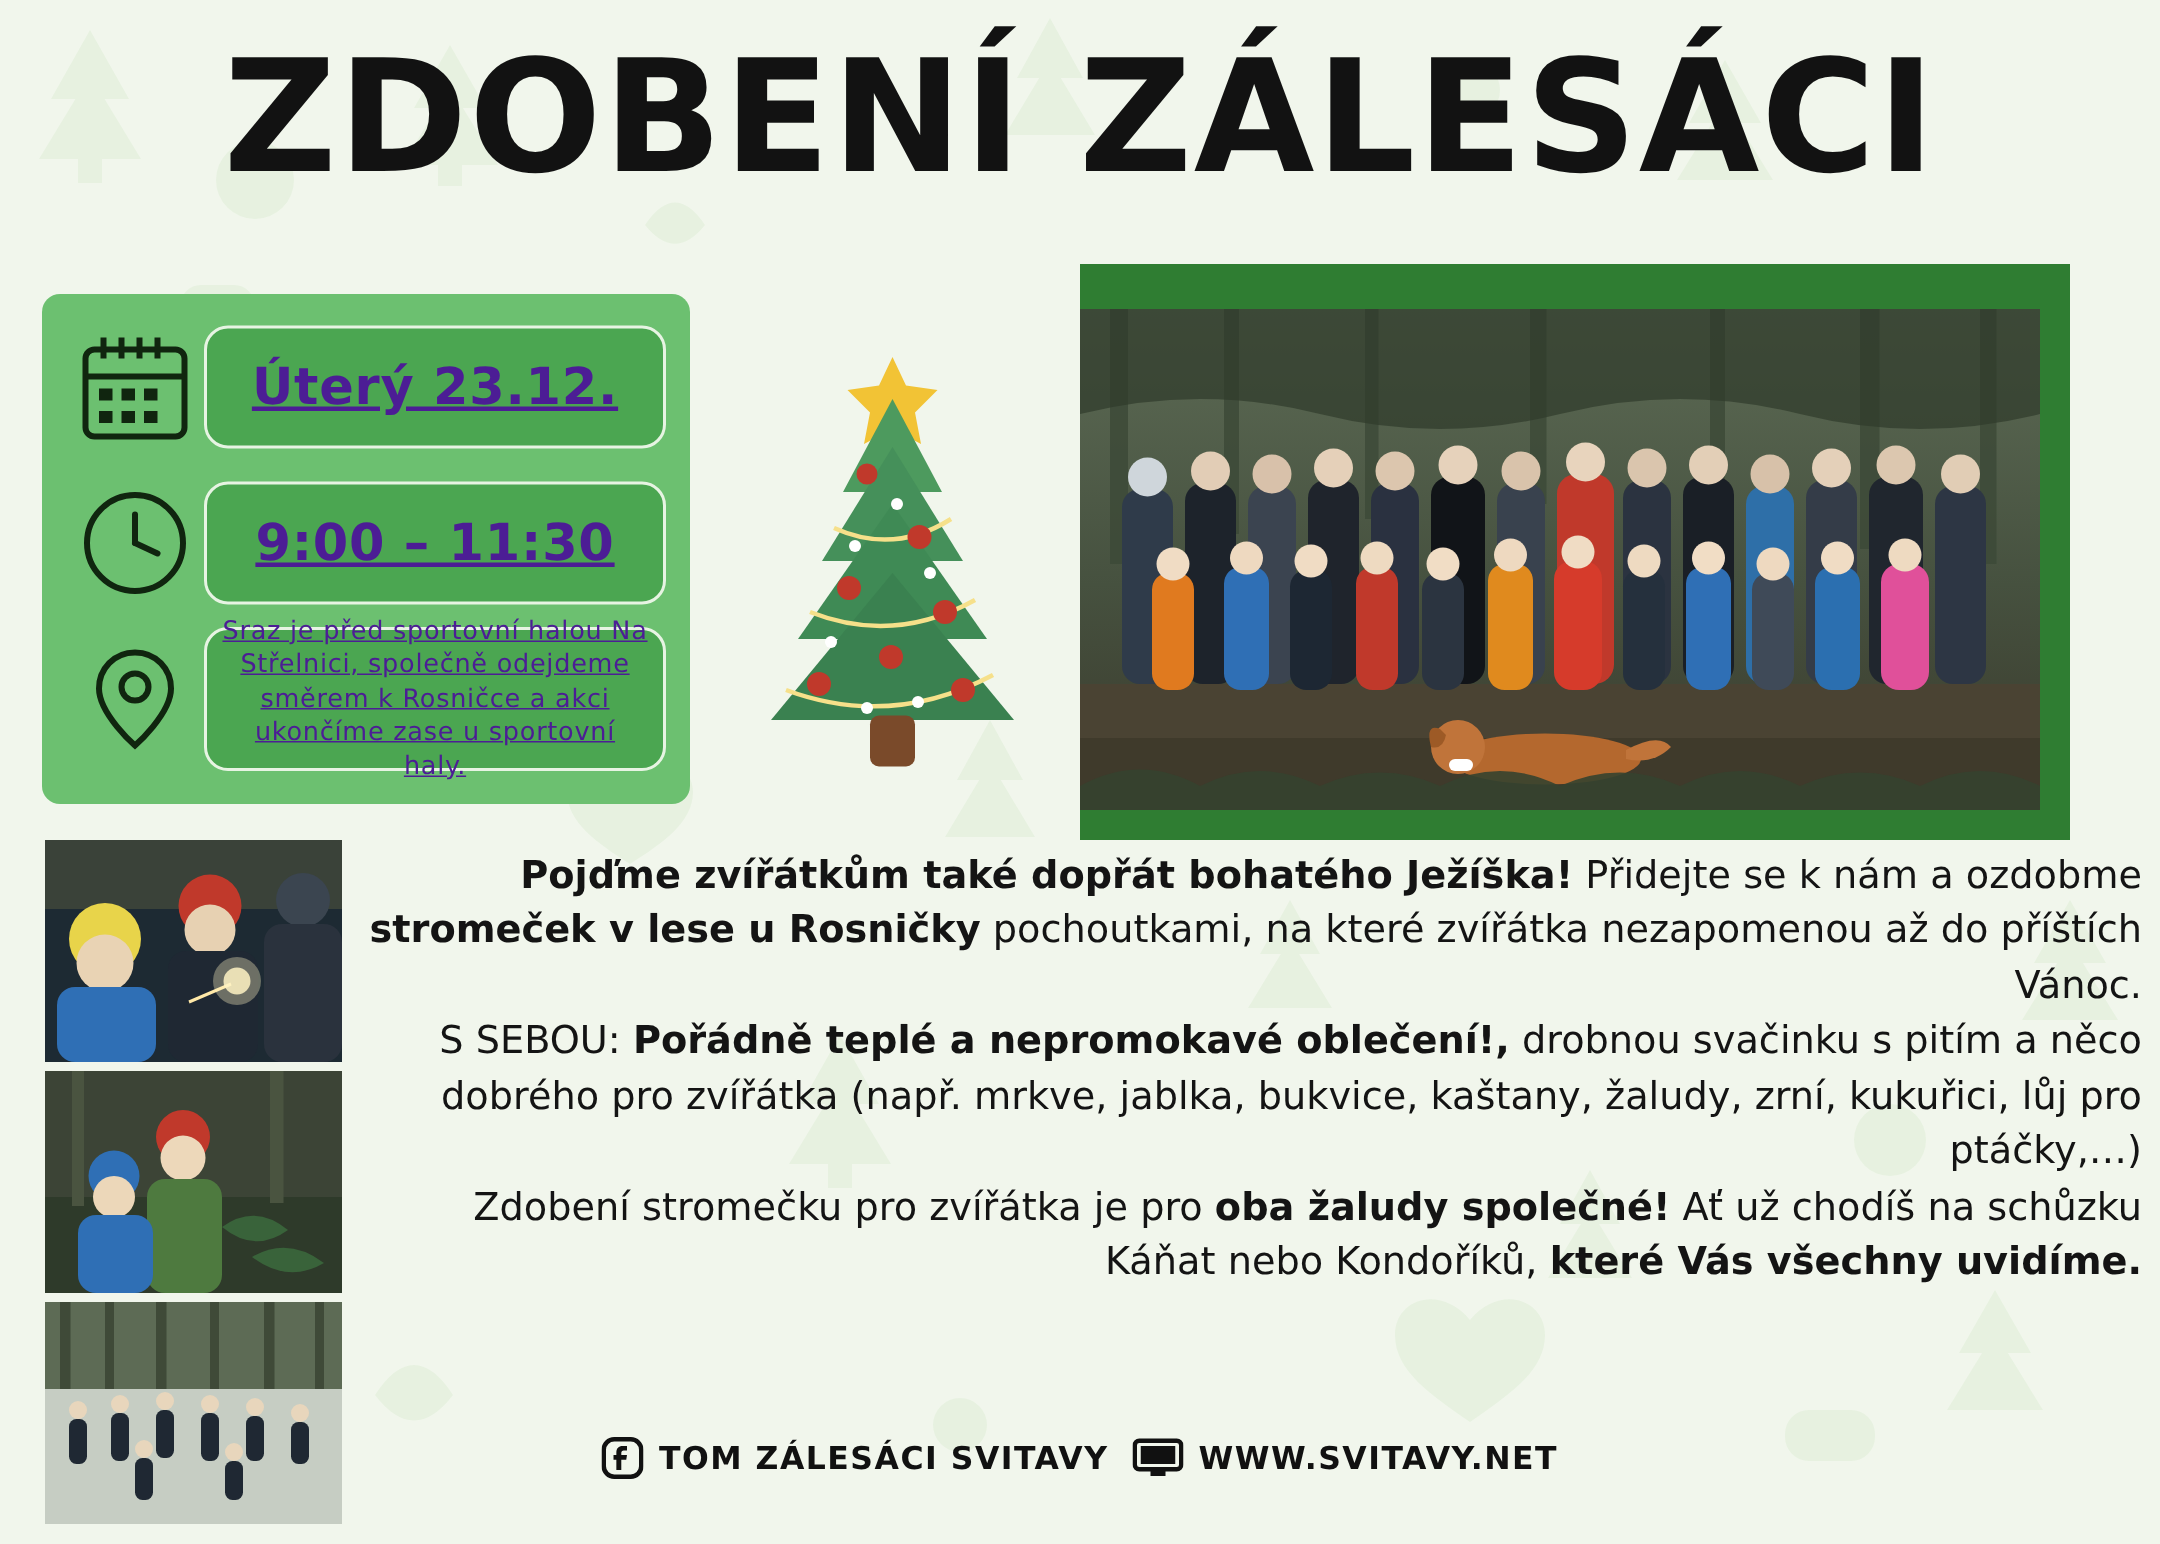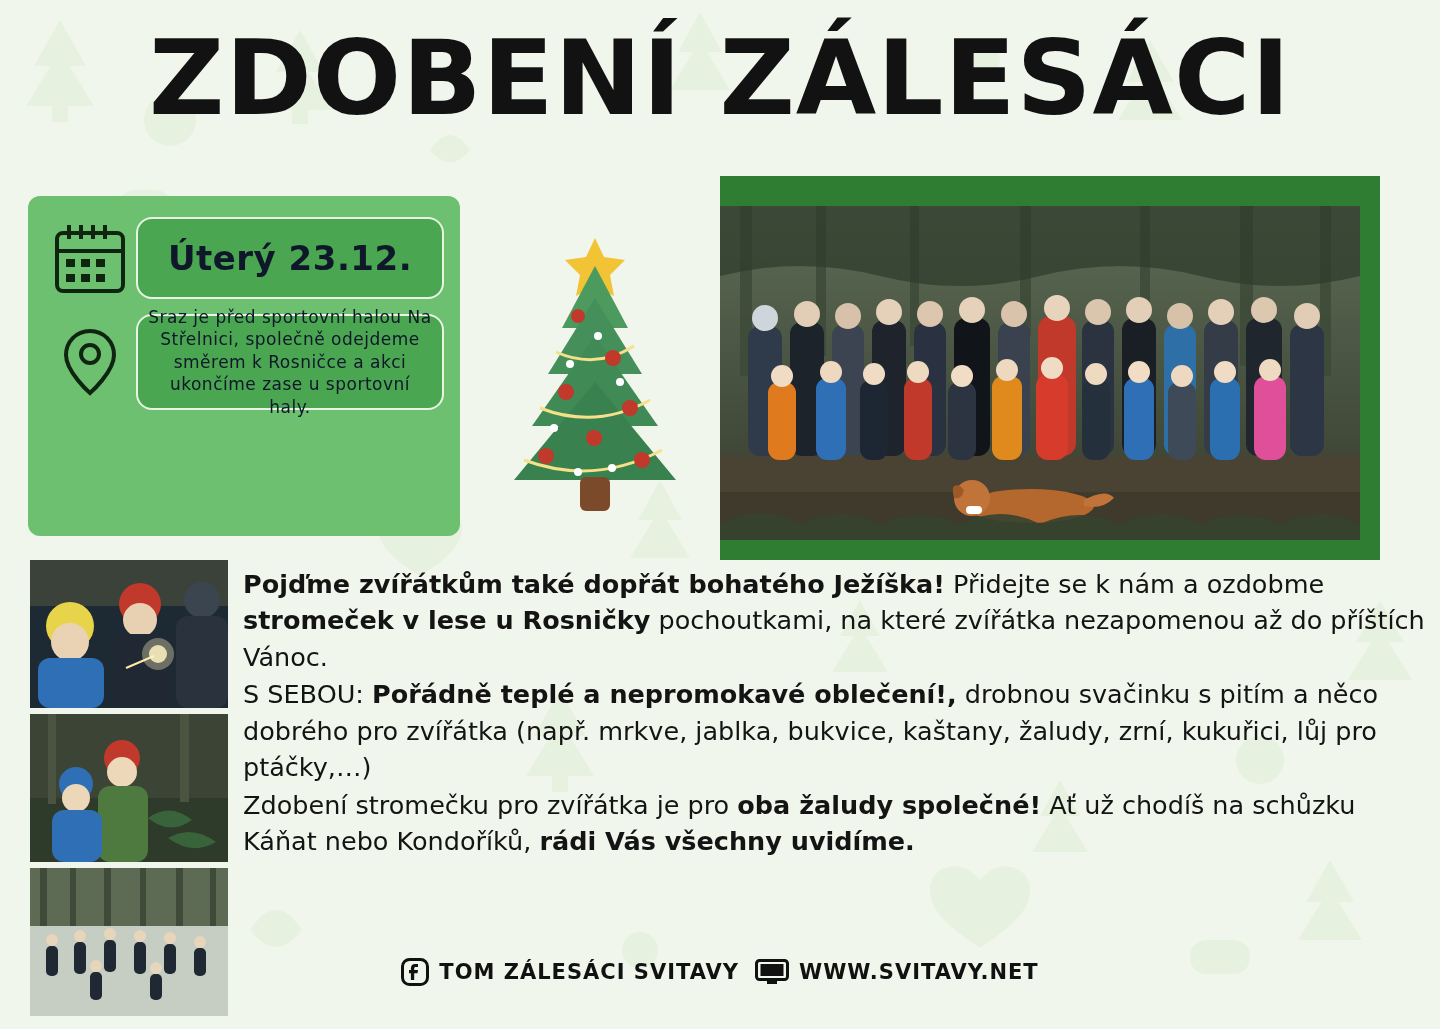--- a/index.html
+++ b/index.html
@@ -74,24 +74,25 @@
   }
   .info-pill {
     flex: 1 1 auto;
     background: #4ba651;
     border: 2px solid #e7f4e3;
     border-radius: 16px;
     height: 78px;
     display: flex;
     align-items: center;
     justify-content: center;
-    color: #0f172a;
+    color: #4c1d95;
     font-size: 34px;
     font-weight: bold;
     letter-spacing: .5px;
+    text-decoration: underline;
   }
   .info-pill.small {
     height: 96px;
     font-size: 17px;
     font-weight: normal;
     line-height: 1.32;
     text-align: center;
     padding: 4px 10px;
     box-sizing: border-box;
   }
@@ -148,20 +149,21 @@
 
   
   .body-text {
     position: absolute;
     left: 243px;
     top: 566px;
     width: 1185px;
     font-size: 25.5px;
     line-height: 1.43;
     color: #141414;
+    text-align: right;
   }
   .body-text p { margin: 0 0 1px 0; }
   .body-text b { font-weight: bold; }
 
   
   .footer {
     position: absolute;
     left: 0;
     top: 958px;
     width: 1440px;
@@ -233,20 +235,30 @@
               <rect x="45" y="40" width="9" height="8"></rect>
             <rect x="15" y="55" width="9" height="8"></rect>
               <rect x="30" y="55" width="9" height="8"></rect>
               <rect x="45" y="55" width="9" height="8"></rect>
           </g>
         </svg>
       </div>
       <div class="info-pill">Úterý 23.12.</div>
     </div>
 
+    <div class="info-row">
+      <div class="info-icon">
+        <svg width="78" height="78" viewBox="0 0 78 78" xmlns="http://www.w3.org/2000/svg">
+          <circle cx="39" cy="39" r="32" fill="none" stroke="#10250f" stroke-width="4"></circle>
+          <line x1="39" y1="39" x2="39" y2="20" stroke="#10250f" stroke-width="4" stroke-linecap="round"></line>
+          <line x1="39" y1="39" x2="54" y2="46" stroke="#10250f" stroke-width="4" stroke-linecap="round"></line>
+        </svg>
+      </div>
+      <div class="info-pill">9:00 – 11:30</div>
+    </div>
 
     <div class="info-row">
       <div class="info-icon">
         <svg width="78" height="78" viewBox="0 0 78 78" xmlns="http://www.w3.org/2000/svg">
           <path d="M39 8 C25 8 15 19 15 32 c0 17 24 38 24 38 s24-21 24-38 C63 19 53 8 39 8 z" fill="none" stroke="#10250f" stroke-width="4"></path>
           <circle cx="39" cy="31" r="9" fill="none" stroke="#10250f" stroke-width="4"></circle>
         </svg>
       </div>
       <div class="info-pill small">Sraz je před sportovní halou Na Střelnici, společně odejdeme směrem k Rosničce a akci ukončíme zase u sportovní haly.</div>
     </div>
@@ -537,21 +549,21 @@
   </div>
 
   <div class="body-text">
     <p>
       <b>Pojďme zvířátkům také dopřát bohatého Ježíška!</b><span> Přidejte se k nám a ozdobme </span><b>stromeček v lese u Rosničky</b><span> pochoutkami, na které zvířátka nezapomenou až do příštích Vánoc.</span>
     </p>
     <p>
       <span>S SEBOU: </span><b>Pořádně teplé a nepromokavé oblečení!,</b><span> drobnou svačinku s pitím a něco dobrého pro zvířátka (např. mrkve, jablka, bukvice, kaštany, žaludy, zrní, kukuřici, lůj pro ptáčky,…)</span>
     </p>
     <p>
-      <span>Zdobení stromečku pro zvířátka je pro </span><b>oba žaludy společné!</b><span> Ať už chodíš na schůzku Káňat nebo Kondoříků, </span><b>rádi Vás všechny uvidíme.</b>
+      <span>Zdobení stromečku pro zvířátka je pro </span><b>oba žaludy společné!</b><span> Ať už chodíš na schůzku Káňat nebo Kondoříků, </span><b>které Vás všechny uvidíme.</b>
     </p>
   </div>
 
   <div class="footer">
 
     <div class="item">
       <span class="glyph">
         <svg width="28" height="28" viewBox="0 0 28 28" xmlns="http://www.w3.org/2000/svg">
           <rect x="1.5" y="1.5" width="25" height="25" rx="7" fill="none" stroke="#111" stroke-width="3"></rect>
           <path d="M17 9h-2.2c-1 0-1.6.6-1.6 1.6V12H17l-.5 3.2h-3.3V22h-3.3v-6.8H8V12h1.9v-1.8c0-2.6 1.6-4.2 4.1-4.2H17z" fill="#111"></path>

